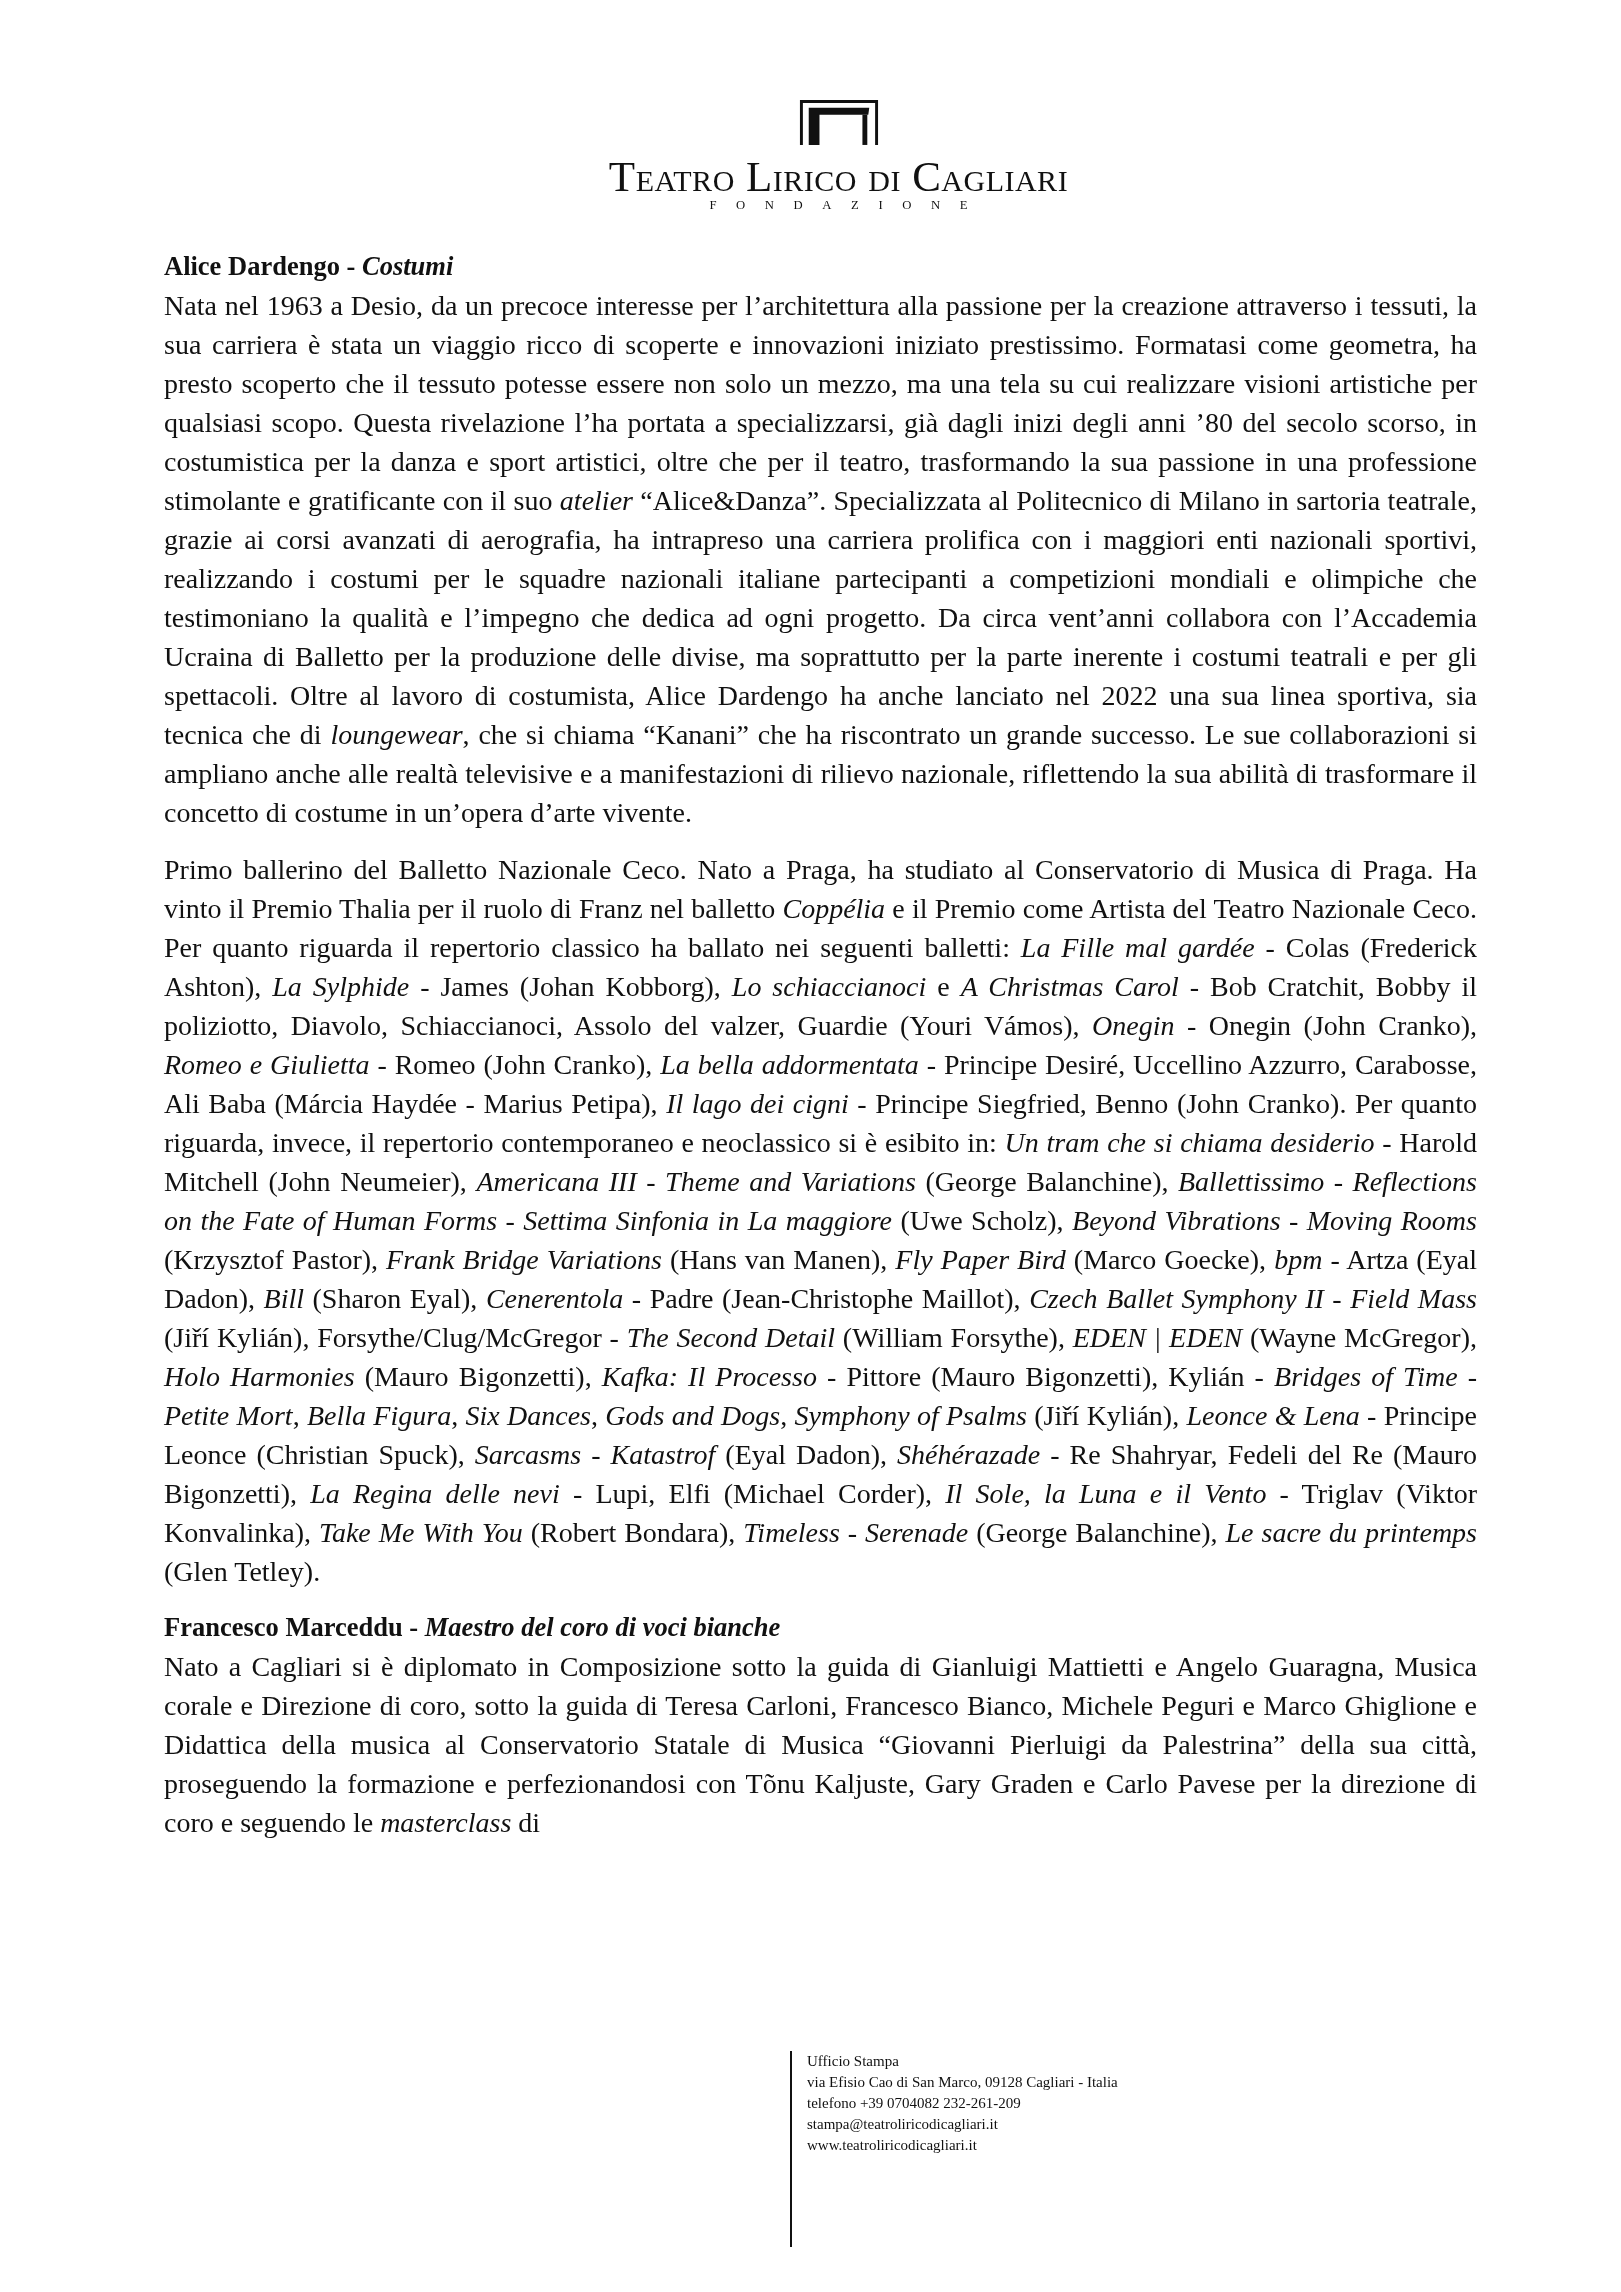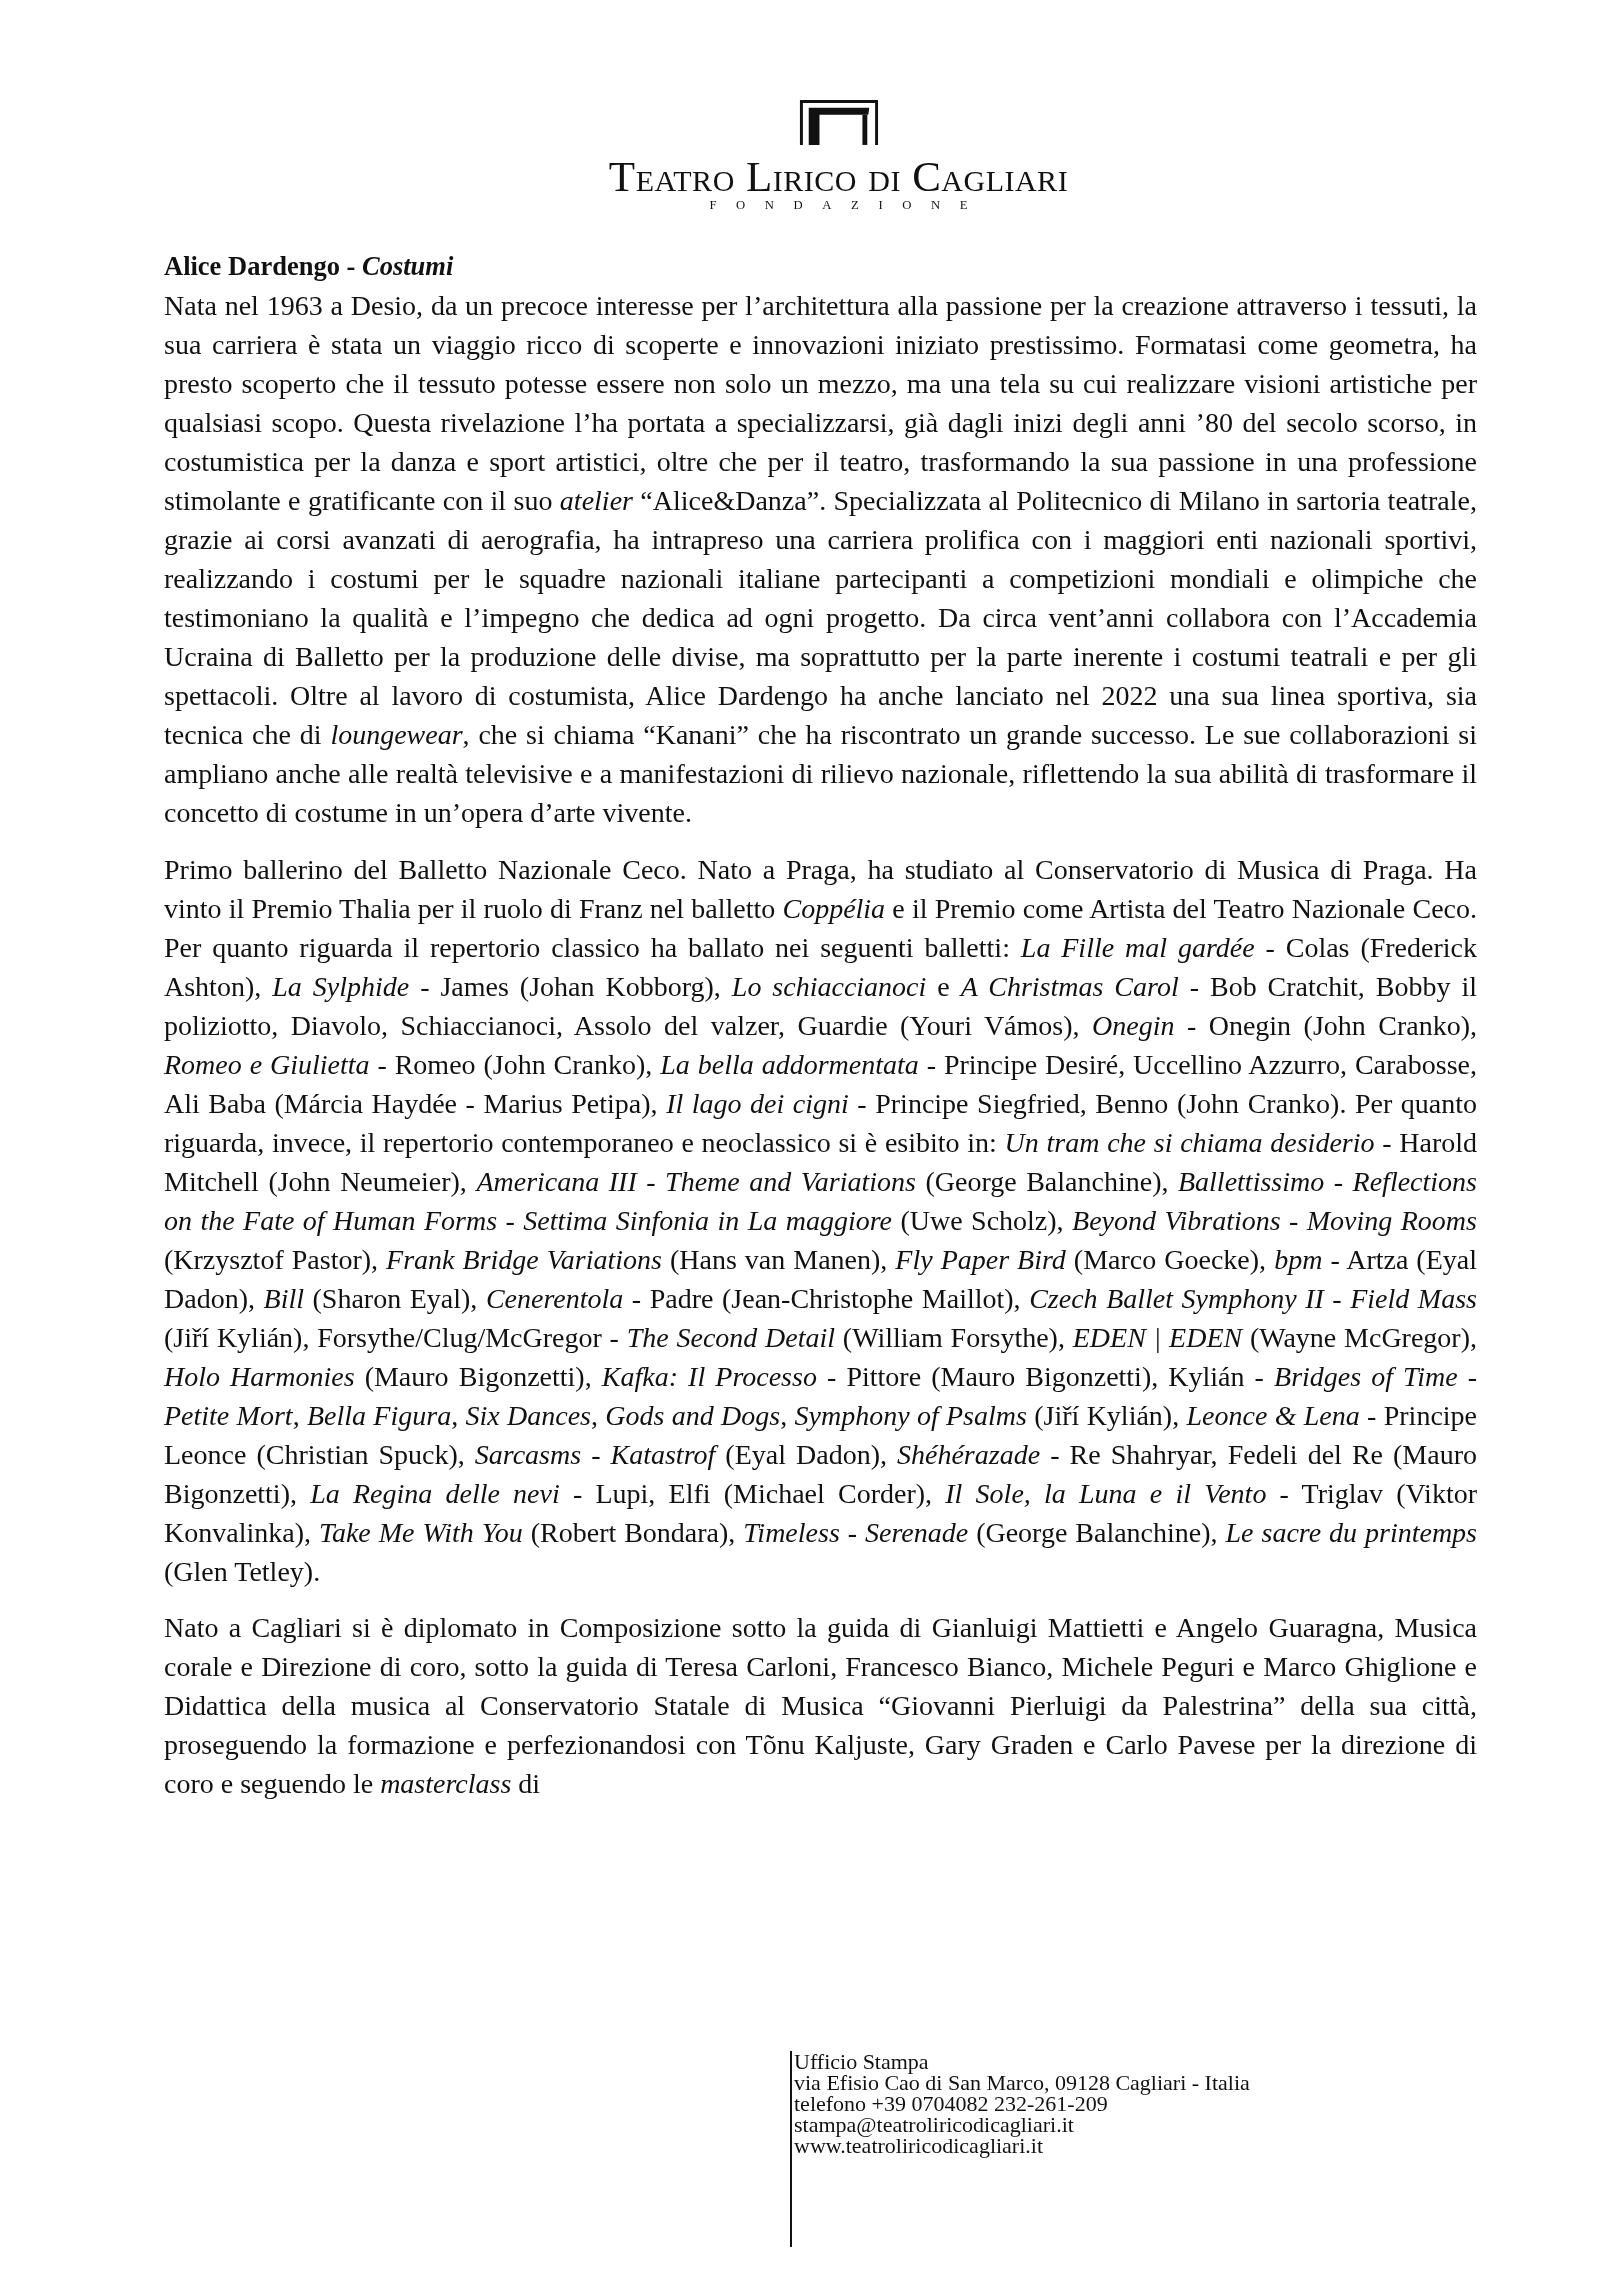--- a/index.html
+++ b/index.html
@@ -9,21 +9,21 @@
   .logo-mark { display: block; margin: 0 auto; }
   .logo-title { font-size: 43px; letter-spacing: 0.5px; line-height: 1; margin-top: 7.8px; font-variant: small-caps; }
   .logo-sub { font-size: 12.7px; letter-spacing: 19.6px; margin-top: 0; padding-left: 19.6px; }
   .content { position: absolute; left: 164px; top: 247px; width: 1313px; }
   .section { margin-bottom: 17.6px; }
   .heading { font-size: 26.5px; font-weight: bold; line-height: 39px; }
   .heading .role { font-style: italic; }
   .para { font-size: 28px; line-height: 39px; text-align: justify; margin: 0; }
   .para i { font-style: italic; }
   .footer { position: absolute; left: 790px; top: 2051px; width: 549px; height: 196px;
-            border-left: 2.9px solid #111; padding-left: 2px; font-size: 22px; line-height: 21px; }
+            border-left: 2.9px solid #111; padding-left: 15px; font-size: 15px; line-height: 21px; }
 </style>
 </head>
 <body>
 
 <div class="logo">
   <svg class="logo-mark" width="82" height="49" viewBox="0 0 84 50">
     <path d="M2 2 L82 2 L82 48 L79 48 L79 5 L5 5 L5 48 L2 48 Z" fill="#111"></path>
     <path d="M11 10 L73 10 L72 17 L22 17 L22 48 L11 48 Z" fill="#111"></path>
     <path d="M66 17 L71 17 L71 48 L66 48 Z" fill="#111"></path>
   </svg>
@@ -33,20 +33,21 @@
 
 <div class="content">
   <div class="section">
     <div class="heading"><span>Alice Dardengo</span><span> - </span><span class="role">Costumi</span></div>
     <p class="para">Nata nel 1963 a Desio, da un precoce interesse per l’architettura alla passione per la creazione attraverso i tessuti, la sua carriera è stata un viaggio ricco di scoperte e innovazioni iniziato prestissimo. Formatasi come geometra, ha presto scoperto che il tessuto potesse essere non solo un mezzo, ma una tela su cui realizzare visioni artistiche per qualsiasi scopo. Questa rivelazione l’ha portata a specializzarsi, già dagli inizi degli anni ’80 del secolo scorso, in costumistica per la danza e sport artistici, oltre che per il teatro, trasformando la sua passione in una professione stimolante e gratificante con il suo <i>atelier</i> “Alice&amp;Danza”. Specializzata al Politecnico di Milano in sartoria teatrale, grazie ai corsi avanzati di aerografia, ha intrapreso una carriera prolifica con i maggiori enti nazionali sportivi, realizzando i costumi per le squadre nazionali italiane partecipanti a competizioni mondiali e olimpiche che testimoniano la qualità e l’impegno che dedica ad ogni progetto. Da circa vent’anni collabora con l’Accademia Ucraina di Balletto per la produzione delle divise, ma soprattutto per la parte inerente i costumi teatrali e per gli spettacoli. Oltre al lavoro di costumista, Alice Dardengo ha anche lanciato nel 2022 una sua linea sportiva, sia tecnica che di <i>loungewear</i>, che si chiama “Kanani” che ha riscontrato un grande successo. Le sue collaborazioni si ampliano anche alle realtà televisive e a manifestazioni di rilievo nazionale, riflettendo la sua abilità di trasformare il concetto di costume in un’opera d’arte vivente.</p>
   </div>
   <div class="section">
     <p class="para">Primo ballerino del Balletto Nazionale Ceco. Nato a Praga, ha studiato al Conservatorio di Musica di Praga. Ha vinto il Premio Thalia per il ruolo di Franz nel balletto <i>Coppélia</i> e il Premio come Artista del Teatro Nazionale Ceco. Per quanto riguarda il repertorio classico ha ballato nei seguenti balletti: <i>La Fille mal gardée</i> - Colas (Frederick Ashton), <i>La Sylphide</i> - James (Johan Kobborg), <i>Lo schiaccianoci</i> e <i>A Christmas Carol</i> - Bob Cratchit, Bobby il poliziotto, Diavolo, Schiaccianoci, Assolo del valzer, Guardie (Youri Vámos), <i>Onegin</i> - Onegin (John Cranko), <i>Romeo e Giulietta</i> - Romeo (John Cranko), <i>La bella addormentata</i> - Principe Desiré, Uccellino Azzurro, Carabosse, Ali Baba (Márcia Haydée - Marius Petipa), <i>Il lago dei cigni</i> - Principe Siegfried, Benno (John Cranko). Per quanto riguarda, invece, il repertorio contemporaneo e neoclassico si è esibito in: <i>Un tram che si chiama desiderio</i> - Harold Mitchell (John Neumeier), <i>Americana III - Theme and Variations</i> (George Balanchine), <i>Ballettissimo - Reflections on the Fate of Human Forms - Settima Sinfonia in La maggiore</i> (Uwe Scholz), <i>Beyond Vibrations - Moving Rooms</i> (Krzysztof Pastor), <i>Frank Bridge Variations</i> (Hans van Manen), <i>Fly Paper Bird</i> (Marco Goecke), <i>bpm</i> - Artza (Eyal Dadon), <i>Bill</i> (Sharon Eyal), <i>Cenerentola</i> - Padre (Jean-Christophe Maillot), <i>Czech Ballet Symphony II - Field Mass</i> (Jiří Kylián), Forsythe/Clug/McGregor - <i>The Second Detail</i> (William Forsythe), <i>EDEN | EDEN</i> (Wayne McGregor), <i>Holo Harmonies</i> (Mauro Bigonzetti), <i>Kafka: Il Processo</i> - Pittore (Mauro Bigonzetti), Kylián - <i>Bridges of Time - Petite Mort</i>, <i>Bella Figura</i>, <i>Six Dances</i>, <i>Gods and Dogs</i>, <i>Symphony of Psalms</i> (Jiří Kylián), <i>Leonce &amp; Lena</i> - Principe Leonce (Christian Spuck), <i>Sarcasms - Katastrof</i> (Eyal Dadon), <i>Shéhérazade</i> - Re Shahryar, Fedeli del Re (Mauro Bigonzetti), <i>La Regina delle nevi</i> - Lupi, Elfi (Michael Corder), <i>Il Sole, la Luna e il Vento</i> - Triglav (Viktor Konvalinka), <i>Take Me With You</i> (Robert Bondara), <i>Timeless - Serenade</i> (George Balanchine), <i>Le sacre du printemps</i> (Glen Tetley).</p>
   </div>
   <div class="section">
+    <div class="heading"><span>Francesco Marceddu</span><span> - </span><span class="role">Maestro del coro di voci bianche</span></div>
     <p class="para">Nato a Cagliari si è diplomato in Composizione sotto la guida di Gianluigi Mattietti e Angelo Guaragna, Musica corale e Direzione di coro, sotto la guida di Teresa Carloni, Francesco Bianco, Michele Peguri e Marco Ghiglione e Didattica della musica al Conservatorio Statale di Musica “Giovanni Pierluigi da Palestrina” della sua città, proseguendo la formazione e perfezionandosi con Tõnu Kaljuste, Gary Graden e Carlo Pavese per la direzione di coro e seguendo le <i>masterclass</i> di</p>
   </div>
 </div>
 
 <div class="footer">
   <div>Ufficio Stampa</div>
   <div>via Efisio Cao di San Marco, 09128 Cagliari - Italia</div>
   <div>telefono +39 0704082 232-261-209</div>
   <div>stampa@teatroliricodicagliari.it</div>
   <div>www.teatroliricodicagliari.it</div>

